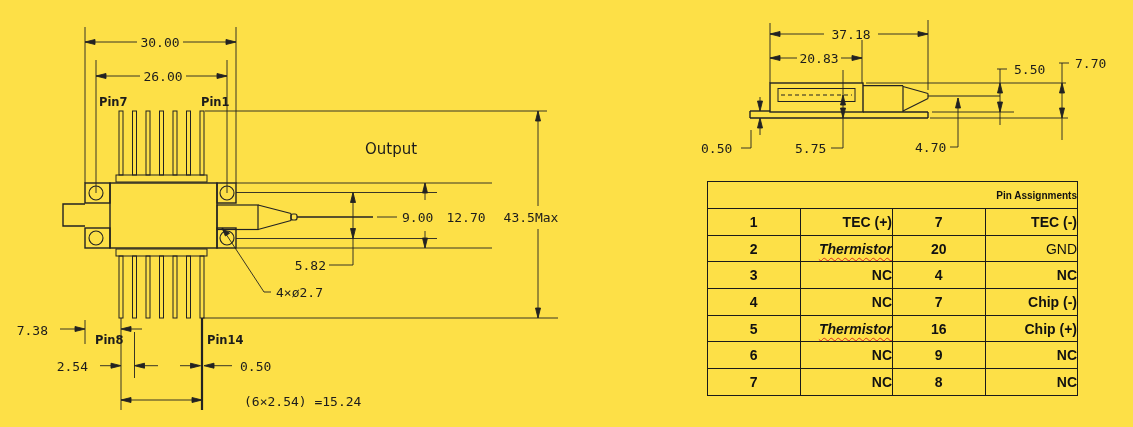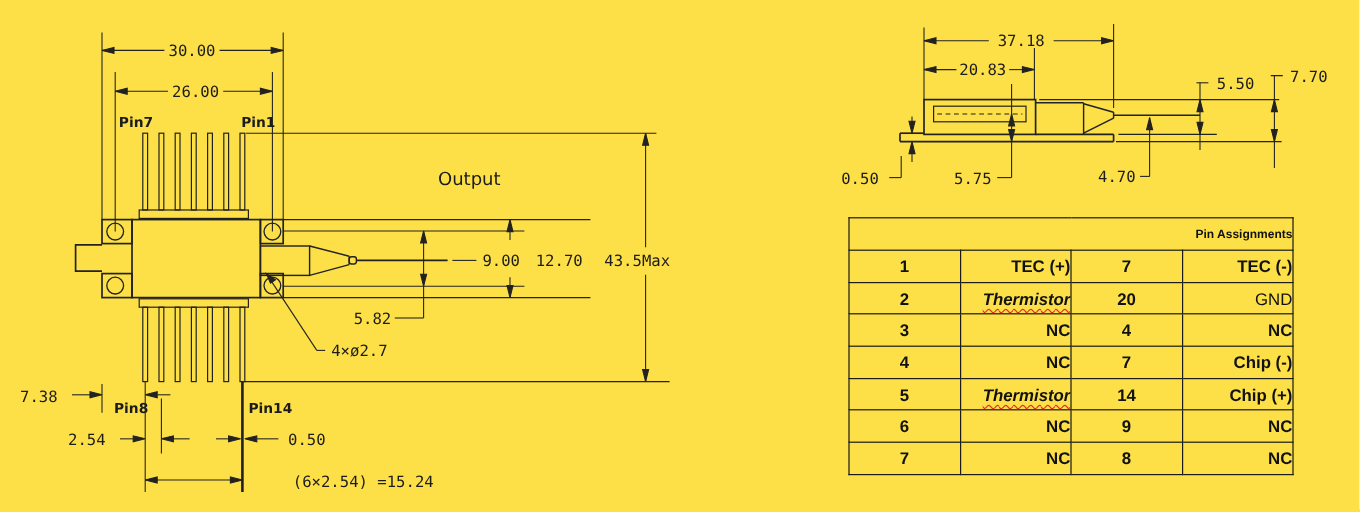--- a/index.html
+++ b/index.html
@@ -304,21 +304,21 @@
       </tr>
       <tr>
         <td class="num c1">4</td>
         <td class="fn  c2">NC</td>
         <td class="num c3">7</td>
         <td class="fn  c4">Chip (-)</td>
       </tr>
       <tr>
         <td class="num c1">5</td>
         <td class="fn  c2"><span class="misspelled">Thermistor</span></td>
-        <td class="num c3">14</td>
+        <td class="num c3">16</td>
         <td class="fn  c4">Chip (+)</td>
       </tr>
       <tr>
         <td class="num c1">6</td>
         <td class="fn  c2">NC</td>
         <td class="num c3">9</td>
         <td class="fn  c4">NC</td>
       </tr>
       <tr>
         <td class="num c1">7</td>

